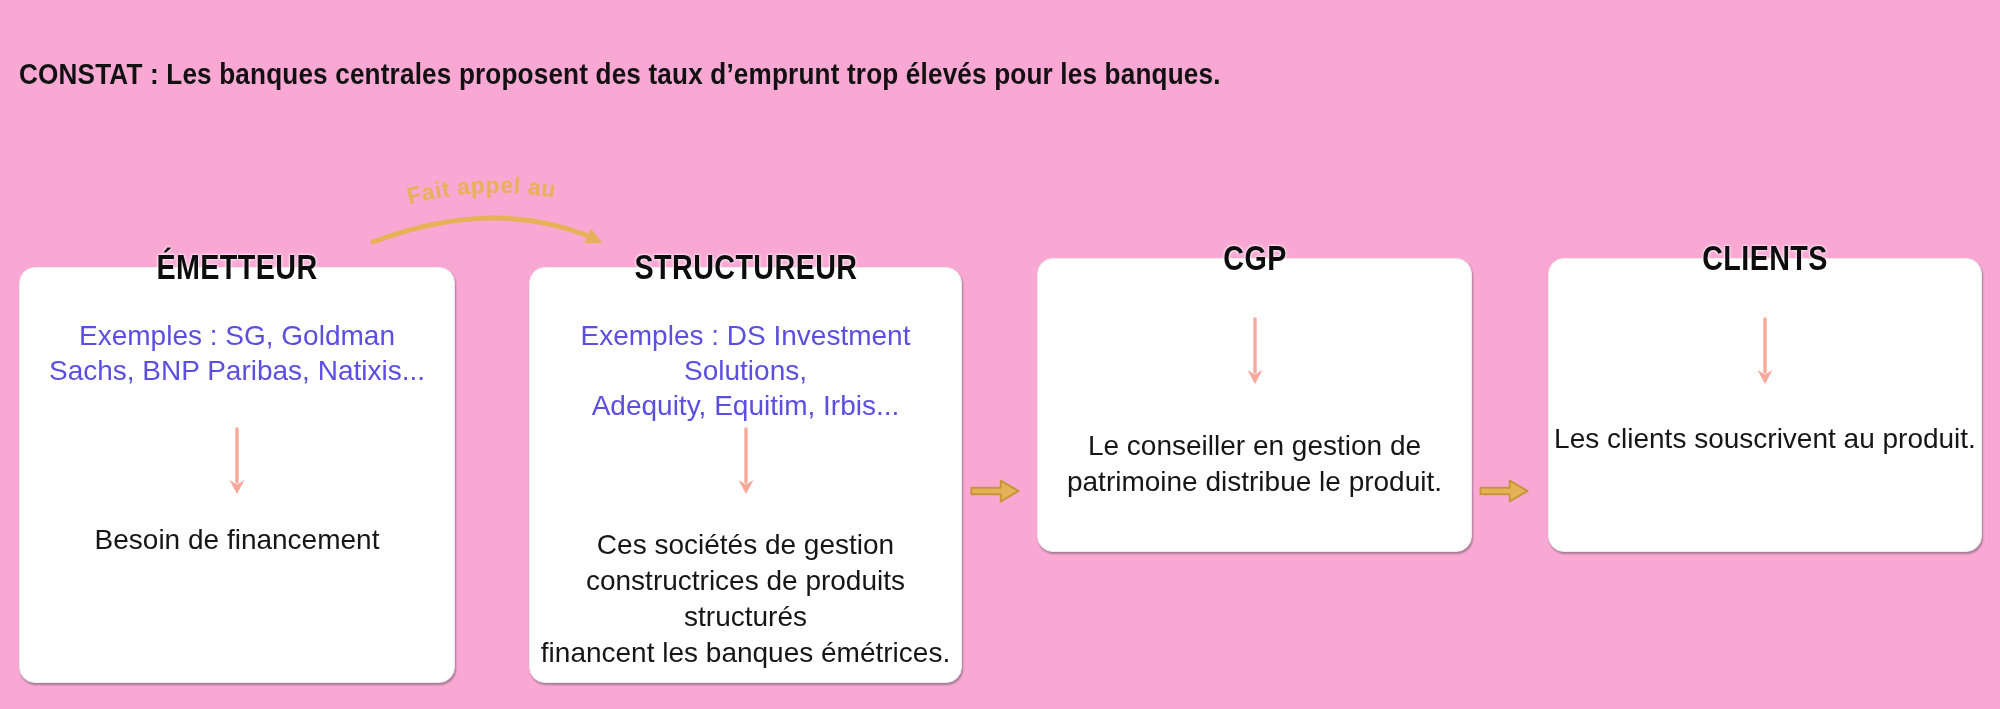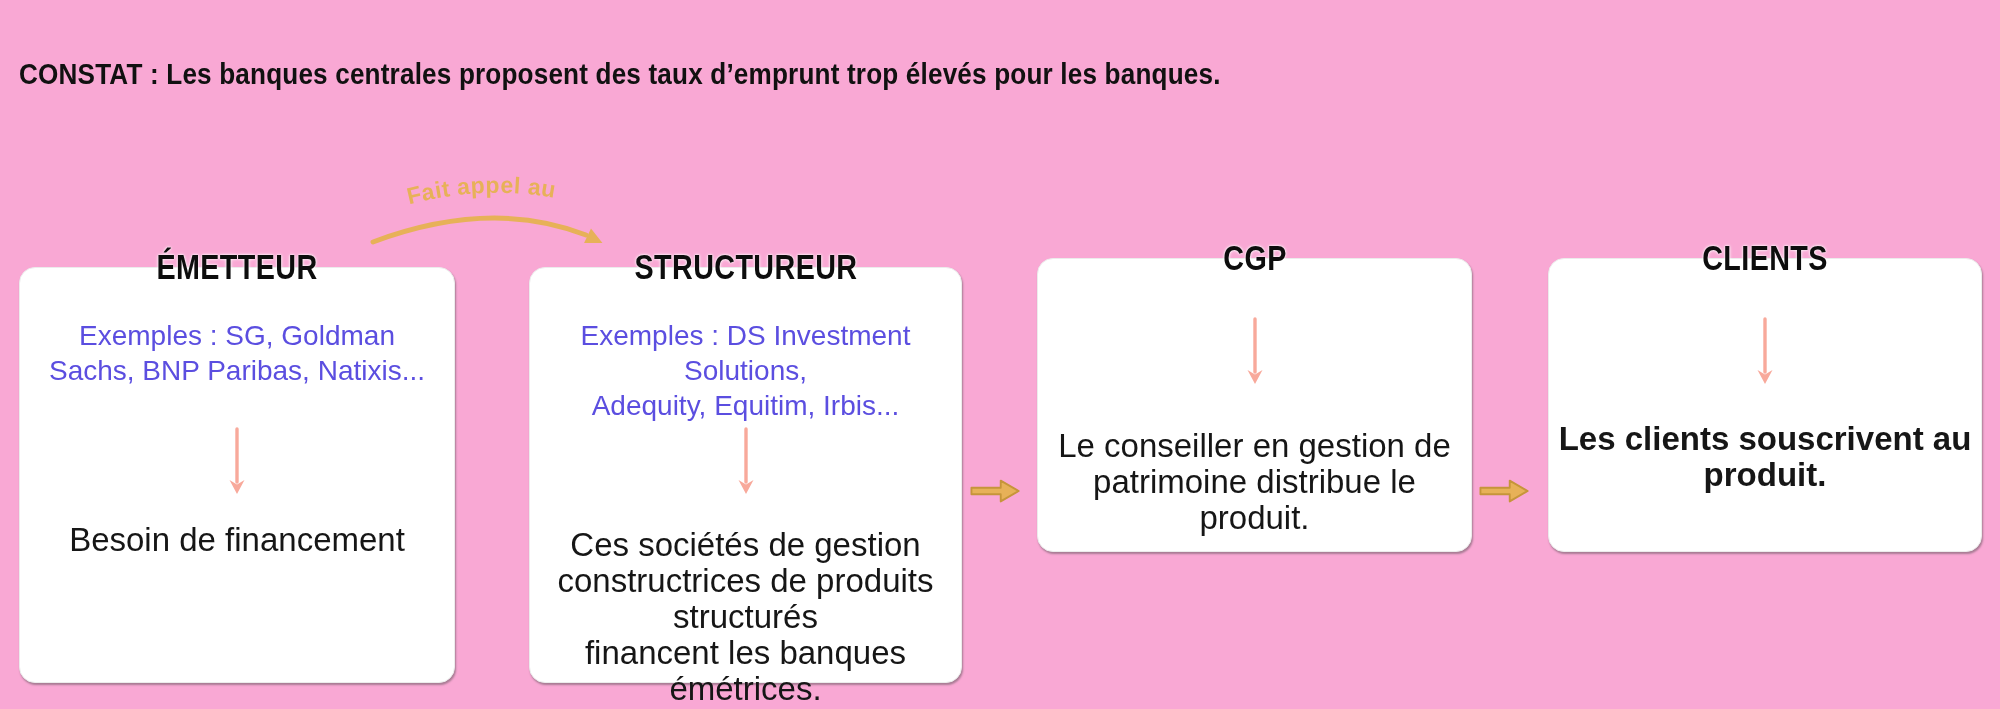--- a/index.html
+++ b/index.html
@@ -34,26 +34,26 @@
   .examples {
     position:absolute; top:50px; left:0; right:0;
     text-align:center; color:var(--purple);
     font-size:28px; line-height:35px; white-space:pre-line;
   }
   .v-arrow { position:absolute; left:50%; transform:translateX(-50%); }
   .card--tall  .v-arrow { top:158px; }
   .card--short .v-arrow { top:57px; }
   .desc {
     position:absolute; left:0; right:0; text-align:center;
-    color:#161616; font-size:33px; line-height:36px; white-space:pre-line;
+    color:#161616; font-size:28px; line-height:36px; white-space:pre-line;
   }
   .card--emetteur    .desc { top:254px; }
   .card--structureur .desc { top:259px; }
   .card--cgp         .desc { top:169px; }
-  .card--clients     .desc { top:162px;font-weight:bold; }
+  .card--clients     .desc { top:162px; }
   .flow-arrow { position:absolute; top:474px; }
   .flow-arrow--1 { left:968px; }
   .flow-arrow--2 { left:1477px; }
   .curved-arrow { position:absolute; left:348px; top:156px; }
   .curved-label {
     font-family:"Liberation Sans", sans-serif;
     font-size:23px; font-weight:bold; letter-spacing:.5px;
     fill:var(--gold);
   }
 </style>

